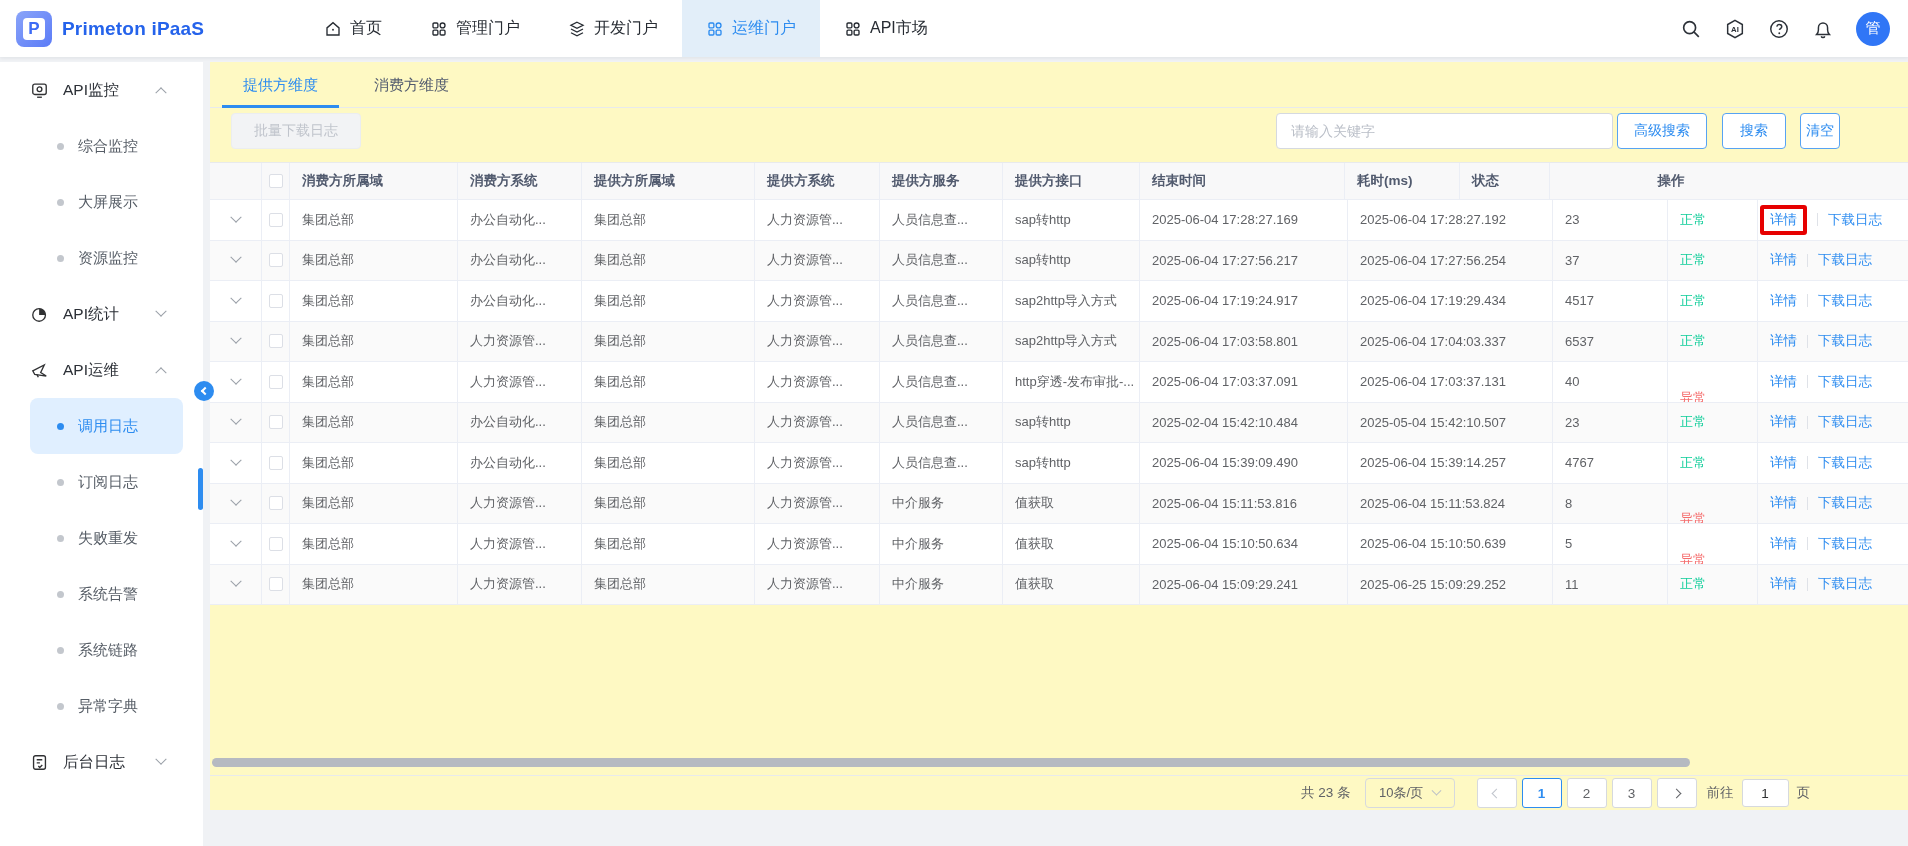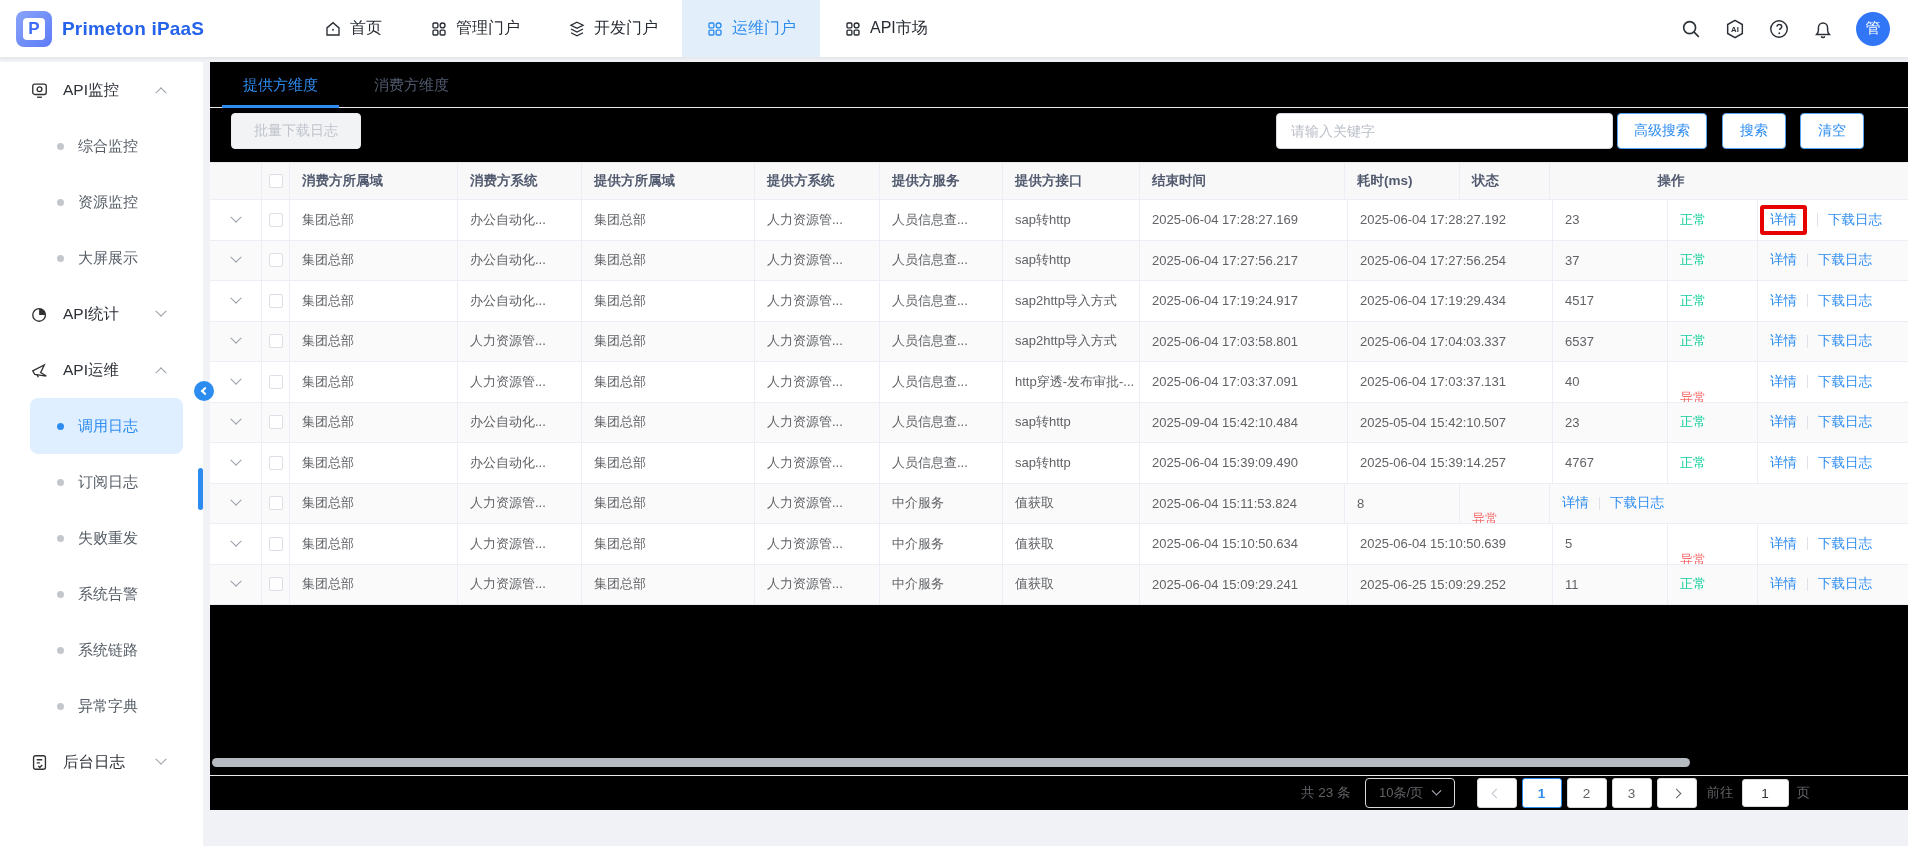--- a/index.html
+++ b/index.html
@@ -51,38 +51,38 @@
                   display:flex; align-items:center; justify-content:center; }
   .collapse-btn i { width:6px; height:6px; border-left:2px solid #fff; border-bottom:2px solid #fff;
                     transform:rotate(45deg); margin-left:2px; }
 
   
   .chev { width:8px; height:8px; border-right:1.6px solid #9aa0a8; border-bottom:1.6px solid #9aa0a8; display:inline-block; }
   .chev.up   { transform:rotate(-135deg) translate(-2px,-2px); }
   .chev.down { transform:rotate(45deg) translate(-2px,-2px); }
 
   
-  .card { position:absolute; left:210px; top:62px; width:1698px; height:748px; background:#000000; overflow:hidden; }
+  .card { position:absolute; left:210px; top:62px; width:1698px; height:748px; background:#fef9c3; overflow:hidden; }
   .tabs { position:absolute; left:0; top:0; width:100%; height:46px; border-bottom:1px solid #e8eaec; display:flex; padding-left:27px; }
   .tab { height:46px; display:flex; align-items:center; padding:0 6px; margin-right:44px;
          font-size:15px; color:#515a6e; cursor:pointer; position:relative; }
   .tab.active { color:var(--accent); }
   .tab.active::after { content:""; position:absolute; left:-15px; right:-15px; bottom:0; height:3px; background:var(--accent); }
 
   .toolbar { position:absolute; left:0; top:51px; width:100%; height:40px; }
   .batch-btn { position:absolute; left:21px; top:0; height:36px; padding:0 22px; font-size:14px;
                background:#f2f3f5; color:#c0c4cc; border:1px solid #ebedf0; border-radius:4px; }
   .kw-input { position:absolute; left:1066px; top:0; width:337px; height:36px; border:1px solid #d5d9e0; border-radius:4px;
               padding:0 14px; font-size:14px; color:#606266; background:#fff; }
   .kw-input::placeholder { color:#b9bec7; }
   .line-btn { position:absolute; top:0; height:36px; background:#fff; border:1px solid #57a3f3; border-radius:4px;
               color:var(--accent); font-size:14px; cursor:pointer; }
   #btn-adv   { left:1407px; width:90px; }
   #btn-search{ left:1512px; width:64px; }
-  #btn-clear { left:1590px; width:64px; }
+  #btn-clear { left:1590px; width:40px; }
 
   
   .table { position:absolute; left:0; top:100px; width:1790px; }
   .trow { display:flex; height:40.5px; border-bottom:1px solid #ebeef5; background:#fff; }
   .trow.thead { height:38px; background:#f8f8f9; border-top:1px solid #e8eaec; }
   .trow.stripe { background:#fafafa; }
   .cell { height:100%; display:flex; align-items:center; padding:0 12px; font-size:13px; color:#606266;
           border-right:1px solid #ebeef5; overflow:hidden; white-space:nowrap; flex:none; }
   .cell:last-child { border-right:none; }
   .thead .cell { color:#515a6e; font-weight:bold; font-size:13.5px; }
@@ -219,25 +219,25 @@
         </span>
         <span class="glabel">API监控</span>
         <i class="chev up"></i>
       </div>
       <div class="side-sub">
         <span class="dot"></span>
         <span class="slabel">综合监控</span>
       </div>
       <div class="side-sub">
         <span class="dot"></span>
+        <span class="slabel">大屏展示</span>
+      </div>
+      <div class="side-sub">
+        <span class="dot"></span>
         <span class="slabel">资源监控</span>
-      </div>
-      <div class="side-sub">
-        <span class="dot"></span>
-        <span class="slabel">大屏展示</span>
       </div>
       <div class="side-group">
         <span class="gicon">
           <svg width="19" height="19" viewBox="0 0 24 24" fill="none" stroke="currentColor" stroke-width="1.7">
             <circle cx="11.5" cy="12.5" r="8"></circle>
             <path d="M11.5 12.5V4.5a8 8 0 0 1 8 8z" fill="currentColor" stroke="none"></path>
           </svg>
         </span>
         <span class="glabel">API统计</span>
         <i class="chev down"></i>
@@ -458,21 +458,21 @@
         </div>
         <div class="cell center" style="width: 28px;">
           <span class="cbx"></span>
         </div>
         <div class="cell" style="width: 168px;">集团总部</div>
         <div class="cell" style="width: 124px;">办公自动化...</div>
         <div class="cell" style="width: 173px;">集团总部</div>
         <div class="cell" style="width: 125px;">人力资源管...</div>
         <div class="cell" style="width: 123px;">人员信息查...</div>
         <div class="cell" style="width: 137px;">sap转http</div>
-        <div class="cell" style="width: 208px;">2025-09-04 15:42:10.484</div>
+        <div class="cell" style="width: 208px;">2025-02-04 15:42:10.484</div>
         <div class="cell" style="width: 205px;">2025-05-04 15:42:10.507</div>
         <div class="cell" style="width: 115px;">23</div>
         <div class="cell" style="width: 90px;">
           <span class="status-ok">正常</span>
         </div>
         <div class="cell" style="width: 242px;">
           <span class="alink">详情</span>
           <span class="adiv"></span>
           <span class="alink">下载日志</span>
         </div>
@@ -508,20 +508,21 @@
         </div>
         <div class="cell center" style="width: 28px;">
           <span class="cbx"></span>
         </div>
         <div class="cell" style="width: 168px;">集团总部</div>
         <div class="cell" style="width: 124px;">人力资源管...</div>
         <div class="cell" style="width: 173px;">集团总部</div>
         <div class="cell" style="width: 125px;">人力资源管...</div>
         <div class="cell" style="width: 123px;">中介服务</div>
         <div class="cell" style="width: 137px;">值获取</div>
+        <div class="cell" style="width: 208px;">2025-06-04 15:11:53.816</div>
         <div class="cell" style="width: 205px;">2025-06-04 15:11:53.824</div>
         <div class="cell" style="width: 115px;">8</div>
         <div class="cell" style="width: 90px;">
           <span class="status-err">异常</span>
         </div>
         <div class="cell" style="width: 242px;">
           <span class="alink">详情</span>
           <span class="adiv"></span>
           <span class="alink">下载日志</span>
         </div>

